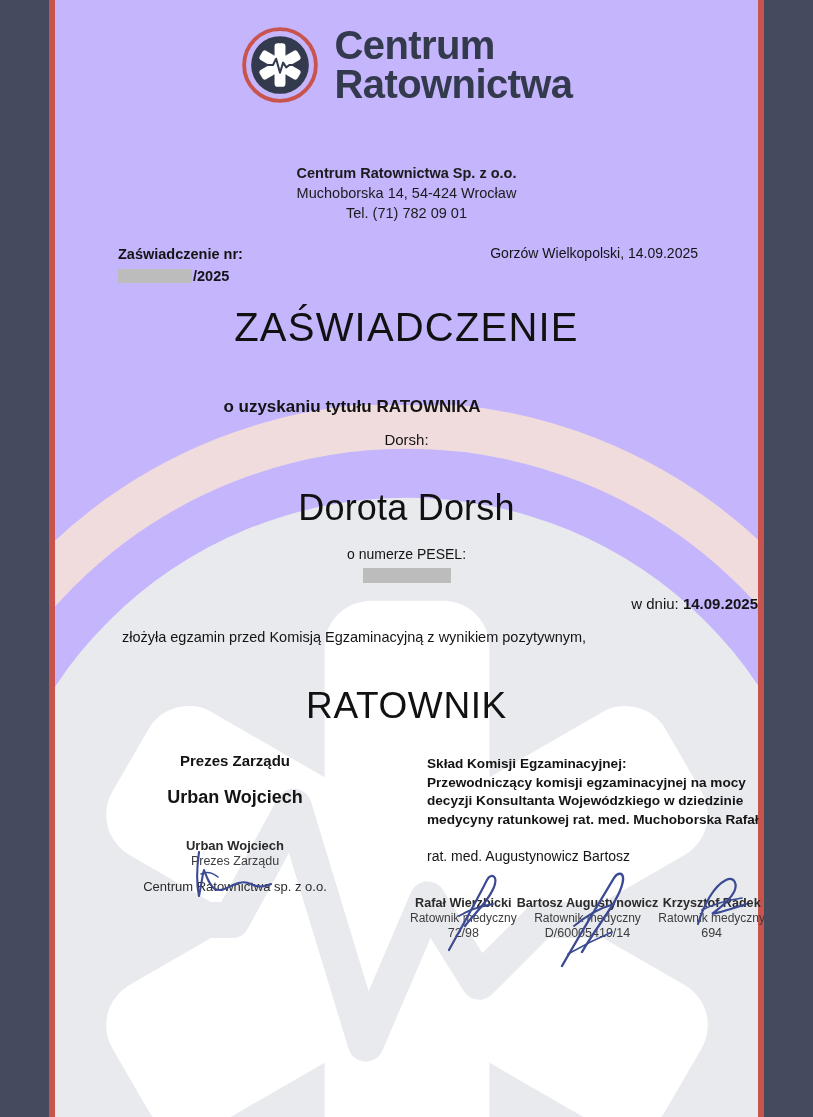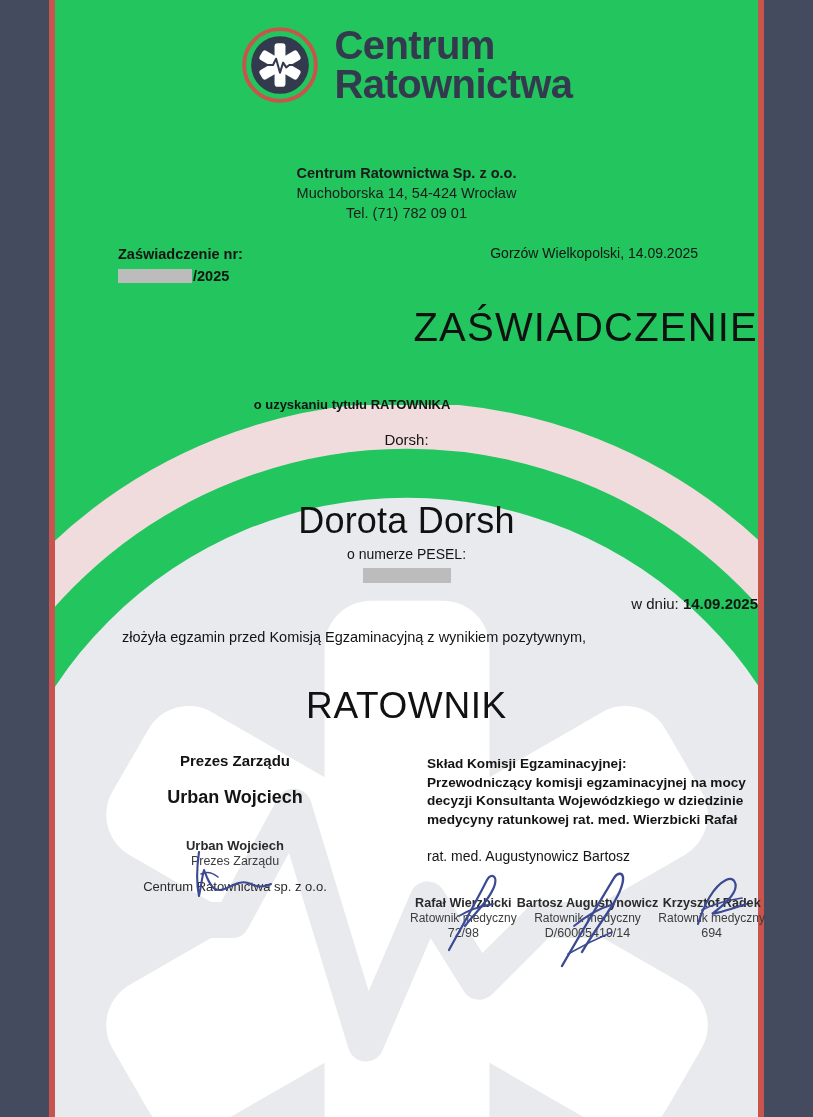--- a/index.html
+++ b/index.html
@@ -11,21 +11,21 @@
   body {
     font-family: "Liberation Sans", sans-serif;
     -webkit-font-smoothing: antialiased;
   }
 
   #page {
     position: relative;
     width: 813px;
     height: 1117px;
     overflow: hidden;
-    background: #22c55e;
+    background: #c4b5fd;
   }
 
   
   .band {
     position: absolute;
     top: 0;
     height: 1117px;
     background: #454b5e;
     z-index: 1;
   }
@@ -137,33 +137,33 @@
     font-size: 14px;
     color: #141414;
   }
 
   
   .doc-title {
     position: absolute;
     left: 0;
     top: 305px;
     width: 703px;
-    text-align: right;
+    text-align: center;
     font-size: 40px;
     letter-spacing: 1.2px;
     color: #111111;
   }
 
   .subtitle {
     position: absolute;
     left: 0;
     top: 397px;
     width: 594px;
     text-align: center;
-    font-size: 13px;
+    font-size: 17px;
     font-weight: bold;
     color: #141414;
   }
 
   .attest {
     position: absolute;
     left: 0;
     top: 429px;
     width: 703px;
     text-align: center;
@@ -175,21 +175,20 @@
   
   .recipient {
     position: absolute;
     left: 0;
     top: 487px;
     width: 703px;
     text-align: center;
     font-size: 36px;
     color: #111111;
     letter-spacing: 0.2px;
-    margin-top: 13px;
   }
 
   .pesel-label {
     position: absolute;
     left: 0;
     top: 546px;
     width: 703px;
     text-align: center;
     font-size: 14px;
     color: #141414;
@@ -444,21 +443,21 @@
         <div class="stamp-role">Prezes Zarządu</div>
         <div class="stamp-company">Centrum Ratownictwa sp. z o.o.</div>
       </div>
     </div>
 
     <div class="commission">
       <div class="comm-head">
         <div>Skład Komisji Egzaminacyjnej:</div>
         <div>Przewodniczący komisji egzaminacyjnej na mocy</div>
         <div>decyzji Konsultanta Wojewódzkiego w dziedzinie</div>
-        <div>medycyny ratunkowej rat. med. Wierzbicki Rafał</div>
+        <div>medycyny ratunkowej rat. med. Muchoborska Rafał</div>
       </div>
       <div class="comm-members">
         <div>rat. med. Augustynowicz Bartosz</div>
       </div>
     </div>
 
     <div class="sig-row">
 
       <div class="sig-cell">
         <svg class="scribble-cell" width="74" height="86" viewBox="0 0 74 86" style="margin-left:-22px">

